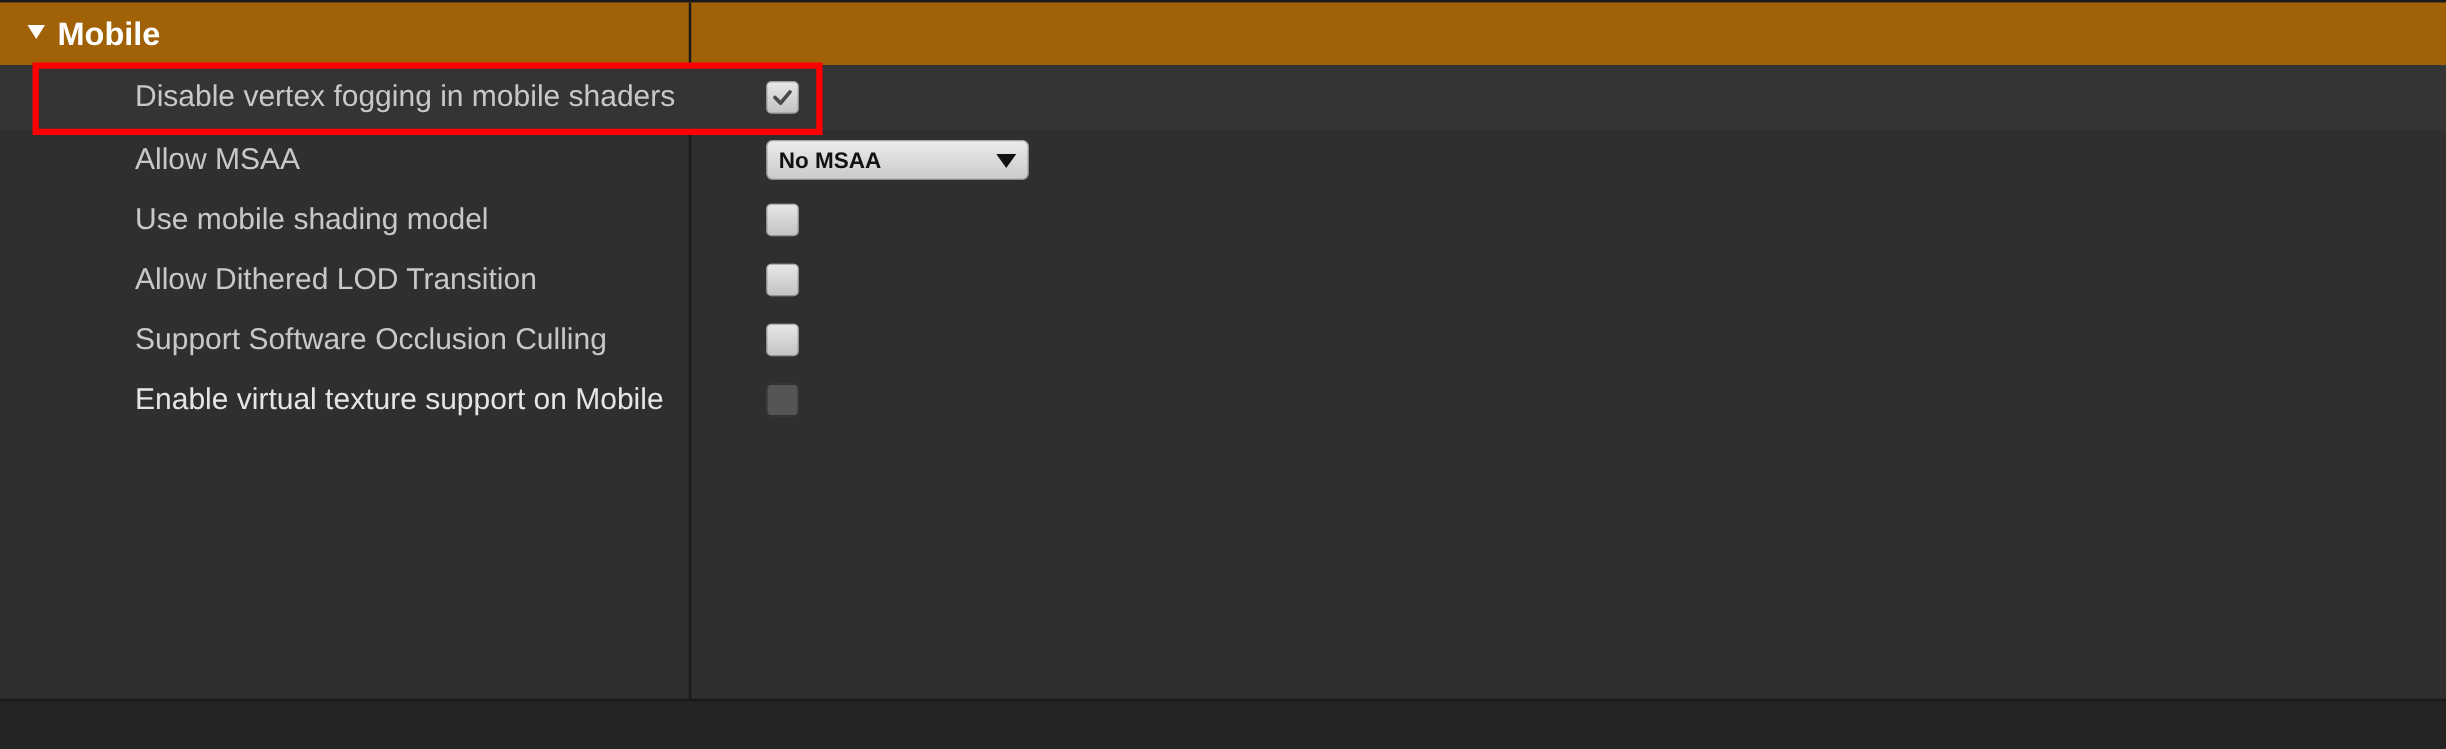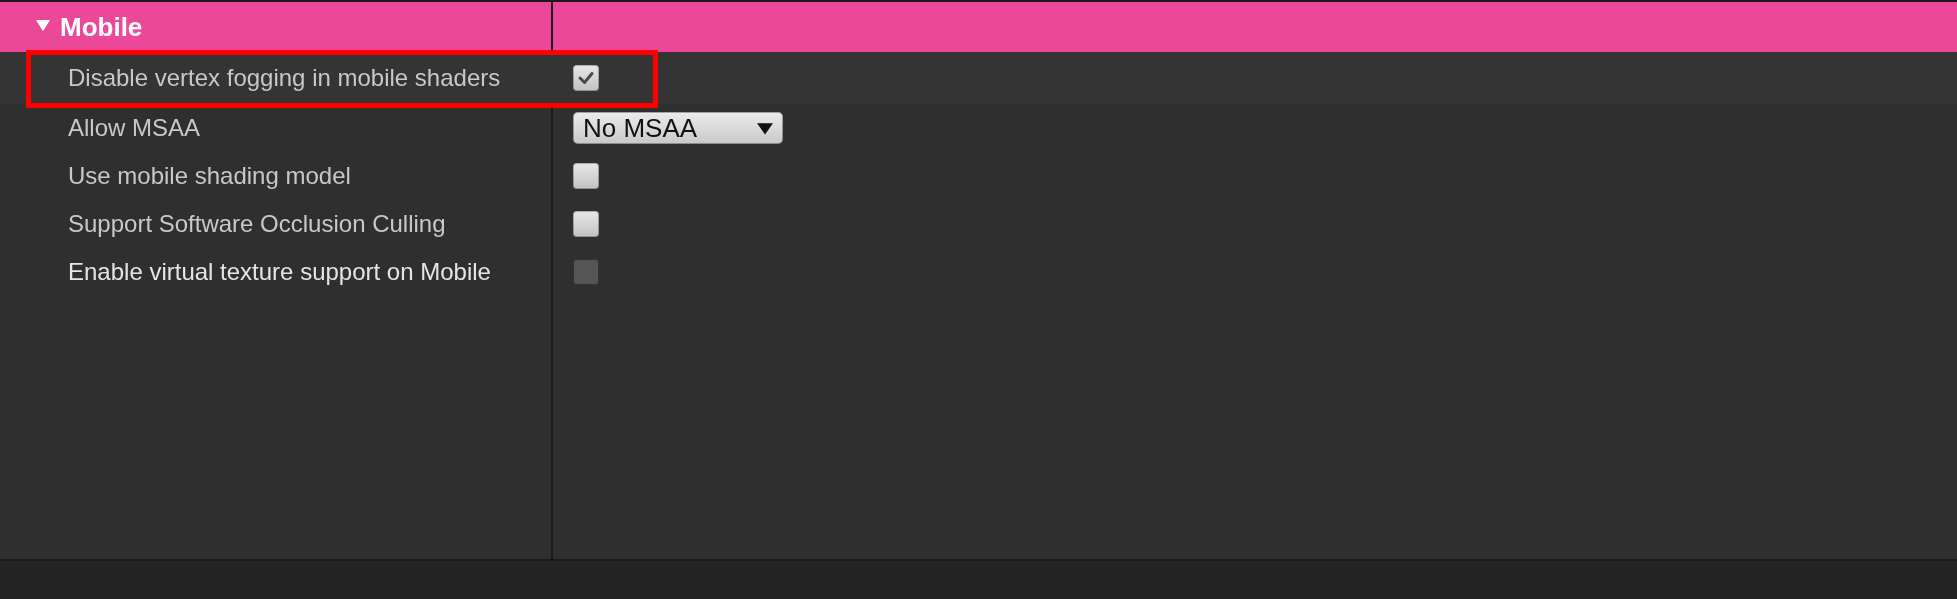--- a/index.html
+++ b/index.html
@@ -29,22 +29,22 @@
     top: 0;
     bottom: 0;
     width: 2px;
     background: #1b1b1b;
   }
 
   .section-header {
     display: flex;
     align-items: center;
     height: 50px;
-    padding-left: 36px;
-    background: #ec4899;
+    padding-left: 22px;
+    background: #a16207;
   }
   .section-header .tri {
     margin-right: 10px;
     display: inline-flex;
     align-items: center;
     color: #ffffff;
   }
   .section-header .title {
     color: #ffffff;
     font-weight: 700;
@@ -53,20 +53,21 @@
 
   .rows {
     position: relative;
   }
 
   .row {
     display: flex;
     align-items: center;
     height: 48px;
     position: relative;
+    padding-left: 40px;
   }
   .row.alt {
     background: #343434;
   }
   .row.disabled .label {
     color: #e5e5e5;
   }
 
   .label-cell {
     width: 551px;
@@ -156,21 +157,22 @@
     background: linear-gradient(to bottom, #ececec, #c9c9c9);
     box-shadow: inset 0 0 0 1px rgba(0,0,0,0.3);
     display: flex;
     align-items: center;
     justify-content: space-between;
     padding: 0 10px;
     box-sizing: border-box;
   }
   .dropdown .sel {
     color: #111;
-    font-size: 26px;
+    font-size: 18px;
+    font-weight: bold;
   }
   .dropdown .caret {
     width: 16px;
     height: 16px;
   }
 
   
   .highlight {
     position: absolute;
     border: 5px solid #ff0000;
@@ -234,20 +236,28 @@
 
     <div class="row">
       <div class="label-cell">
         <span class="label">Use mobile shading model</span>
       </div>
       <div class="value-cell">
         <div class="checkbox"></div>
       </div>
     </div>
 
+    <div class="row">
+      <div class="label-cell">
+        <span class="label">Allow Dithered LOD Transition</span>
+      </div>
+      <div class="value-cell">
+        <div class="checkbox"></div>
+      </div>
+    </div>
 
     <div class="row">
       <div class="label-cell">
         <span class="label">Support Software Occlusion Culling</span>
       </div>
       <div class="value-cell">
         <div class="checkbox"></div>
       </div>
     </div>
 

